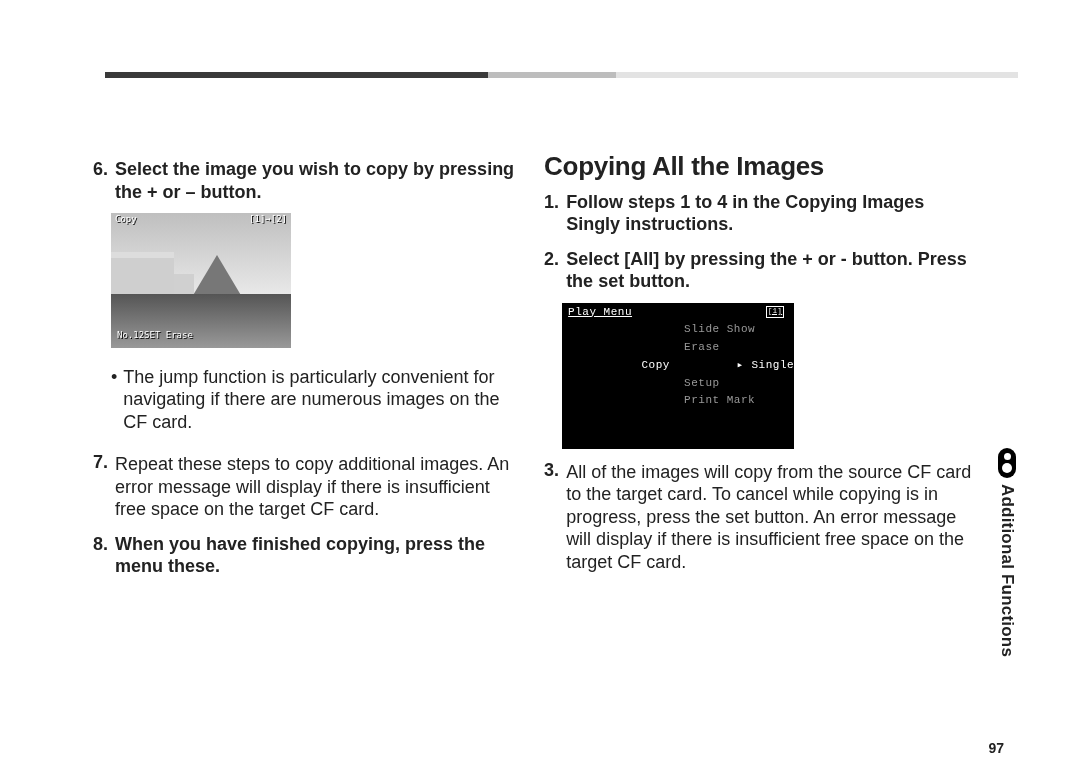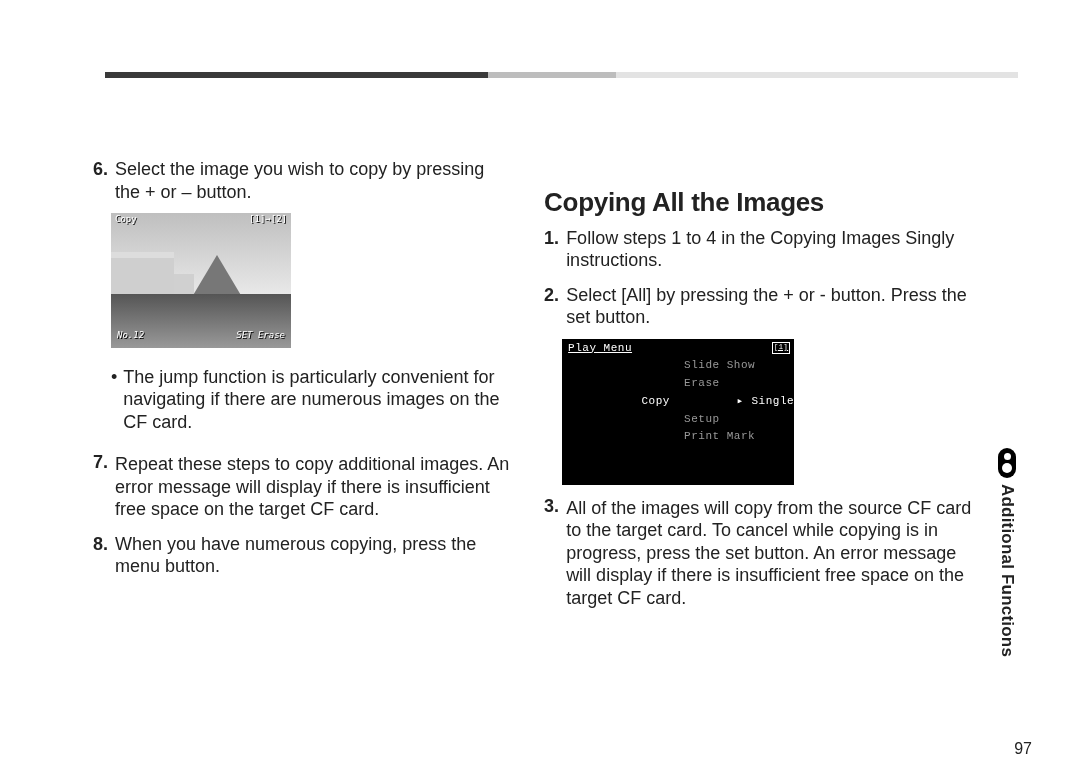--- a/index.html
+++ b/index.html
@@ -36,35 +36,35 @@
     bottom: 20px;
     display: flex;
     gap: 30px;
   }
   .col {
     flex: 1;
     font-size: 18px;
     line-height: 1.25;
   }
   .col-left { flex-basis: 430px; flex-grow: 0; }
-  .col-right { flex-basis: 440px; flex-grow: 0; margin-top: 36px; }
+  .col-right { flex-basis: 440px; flex-grow: 0; }
   .step {
     display: flex;
     gap: 7px;
     margin-top: 8px;
   }
   .step .num {
     font-weight: 800;
     flex: 0 0 auto;
   }
   .step .body {
     flex: 1;
   }
   .step .lead {
-    font-weight: 400;
+    font-weight: 700;
   }
   .step .sub {
     margin-top: 2px;
     font-weight: 300;
   }
   .bullet-item {
     display: flex;
     gap: 6px;
     margin-top: 6px;
     margin-left: 18px;
@@ -119,41 +119,41 @@
     background: linear-gradient(#555,#999);
   }
   .camera-preview .topbar {
     position: absolute; top: 0; left: 0; right: 0; height: 15px;
     display: flex; justify-content: space-between;
     font-size: 9px; color: #fff; font-family: monospace;
     padding: 1px 4px; text-shadow: 1px 1px 0 #000;
   }
   .camera-preview .bottombar {
     position: absolute; bottom: 0; left: 0; right: 0; height: 16px;
-    display: flex; justify-content: space-between;
+    display: flex; 
     font-size: 9px; color: #fff; font-family: monospace;
-    padding: 2px 6px; text-shadow: 1px 1px 0 #000; font-style: italic;
+    padding: 2px 6px; text-shadow: 1px 1px 0 #000;
   }
 
   
   .menu-shot {
     margin: 10px 0 10px 18px;
     width: 232px;
     height: 144px;
     background: #000;
     font-family: "Courier New", monospace;
     font-size: 11px;
     color: #999;
     position: relative;
     padding-top: 2px;
   }
   .menu-shot .title {
     color: #fff;
     text-decoration: underline;
-    padding: 1px 4px 2px 6px;
+    padding: 1px 10px 2px 6px;
     display: flex;
     justify-content: space-between;
     letter-spacing: 0.5px;
   }
   .menu-shot .row {
     padding: 2px 0 2px 8px;
     display: flex;
     letter-spacing: 0.5px;
     justify-content: flex-end;
   }
@@ -189,24 +189,24 @@
   .side-dots .d1 { width: 7px; height: 7px; background: #fff; border-radius: 50%; }
   .side-dots .d2 { width: 10px; height: 10px; background: #fff; border-radius: 50%; }
   .side-label {
     writing-mode: vertical-rl;
     font-weight: 700;
     font-size: 17px;
     letter-spacing: 0.2px;
   }
   .page-num {
     position: absolute;
-    right: 48px;
+    right: 76px;
     top: 740px;
-    font-weight: 400;
-    font-size: 16px;
+    font-weight: 700;
+    font-size: 14px;
   }
 </style>
 </head>
 <body>
 
 <div class="page">
   <div class="top-rule"></div>
 
   <div class="columns">
 
@@ -239,21 +239,21 @@
 
       <div class="step" style="margin-top:18px">
         <div class="num">7.</div>
         <div class="body">
           <div class="sub">Repeat these steps to copy additional images. An error message will display if there is insufficient free space on the target CF card.</div>
         </div>
       </div>
 
       <div class="step" style="margin-top:12px">
         <div class="num">8.</div>
-        <div class="body lead">When you have numerous copying, press the menu button.</div>
+        <div class="body lead">When you have finished copying, press the menu these.</div>
       </div>
     </div>
 
     <div class="col col-right">
       <div class="h2">Copying All the Images</div>
 
       <div class="step">
         <div class="num">1.</div>
         <div class="body lead">Follow steps 1 to 4 in the Copying Images Singly instructions.</div>
       </div>

